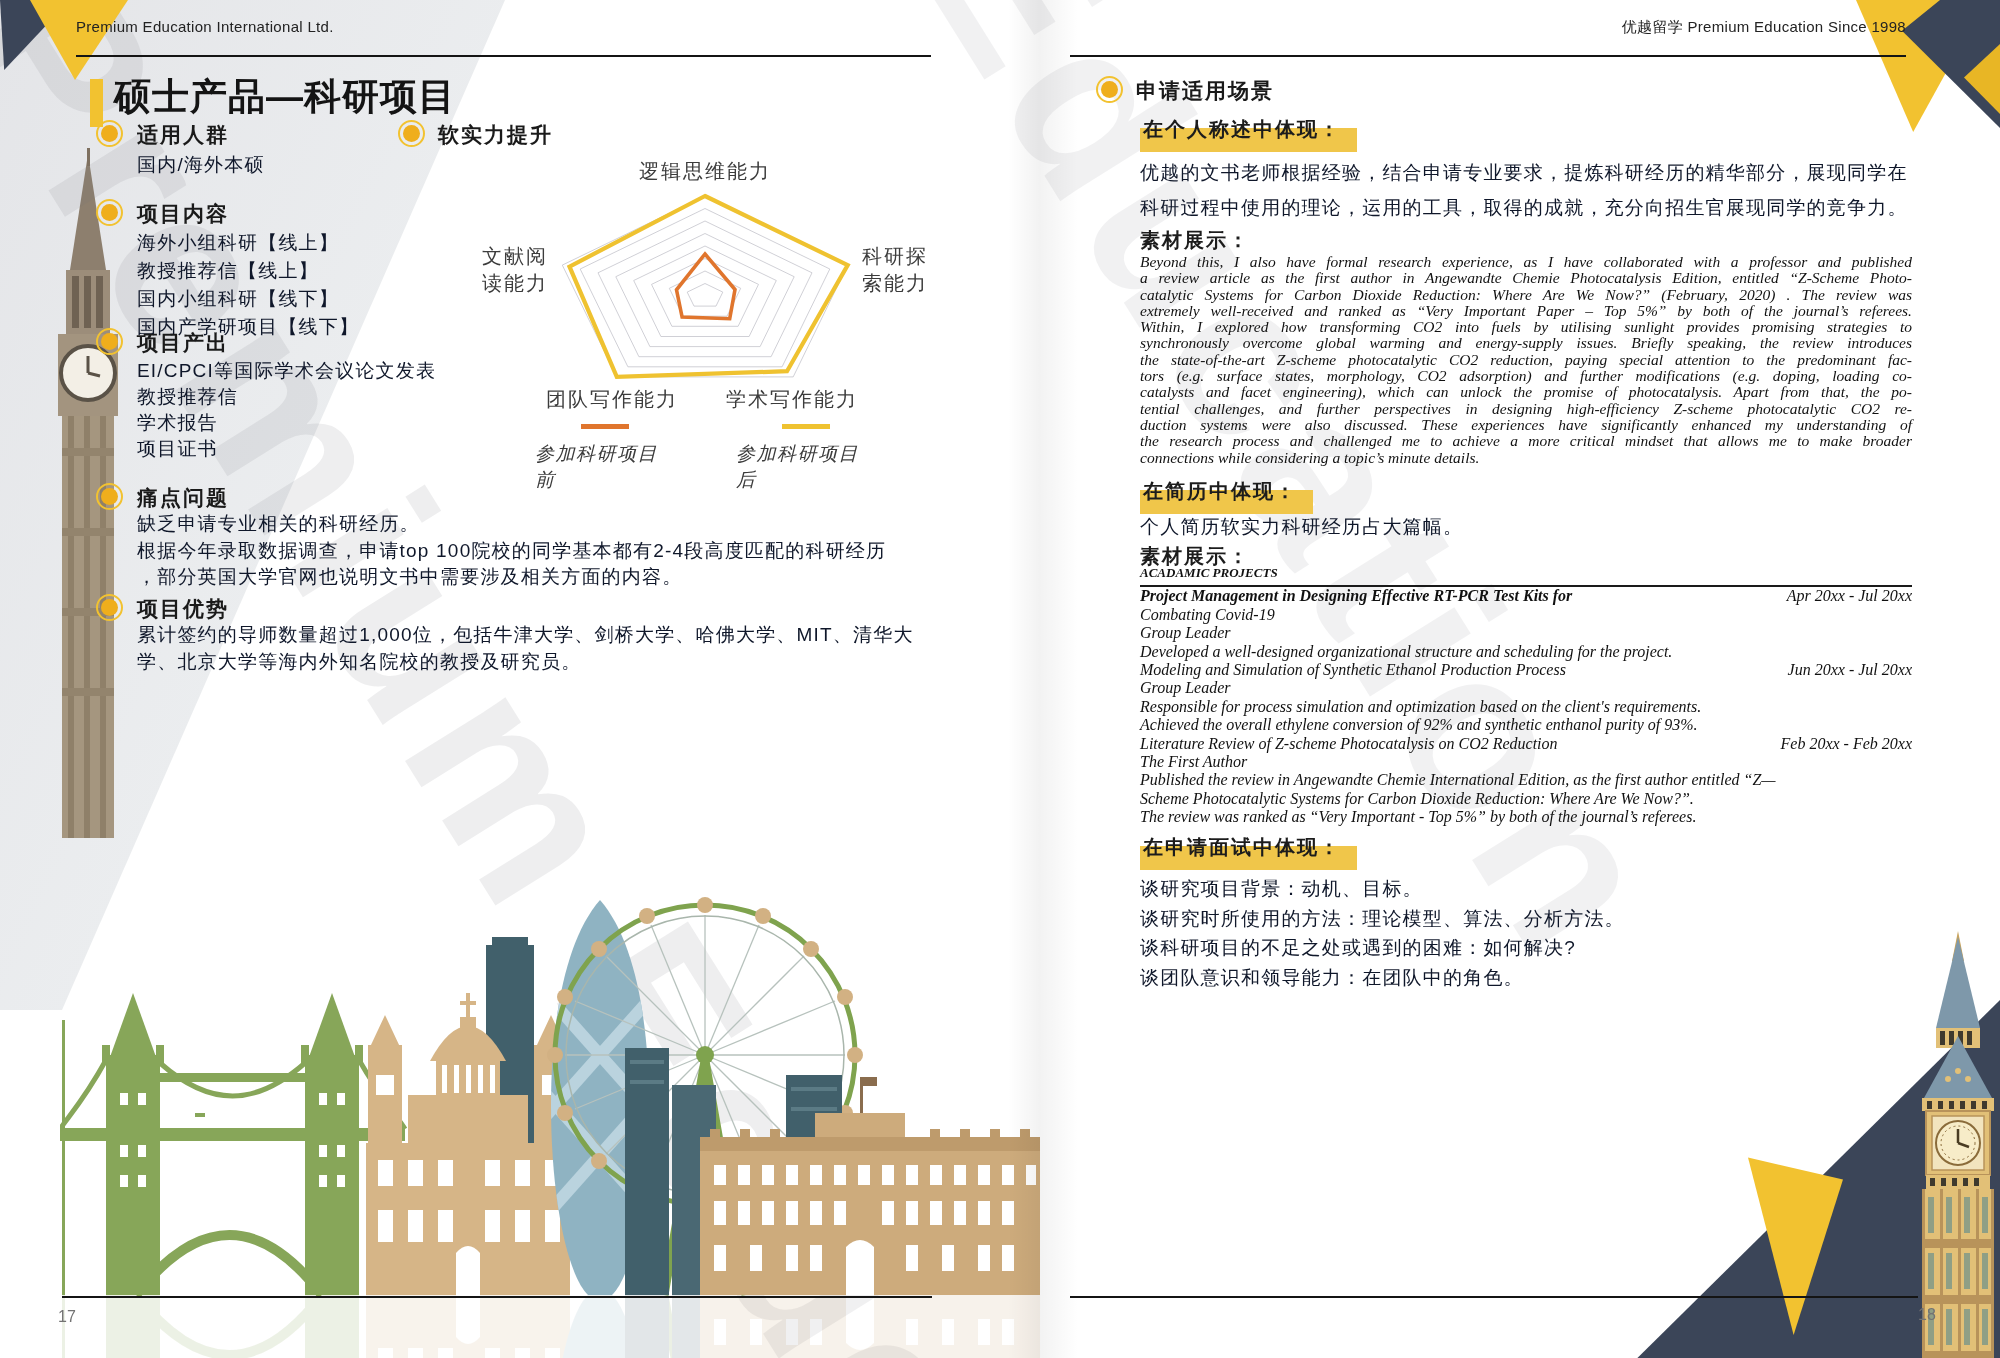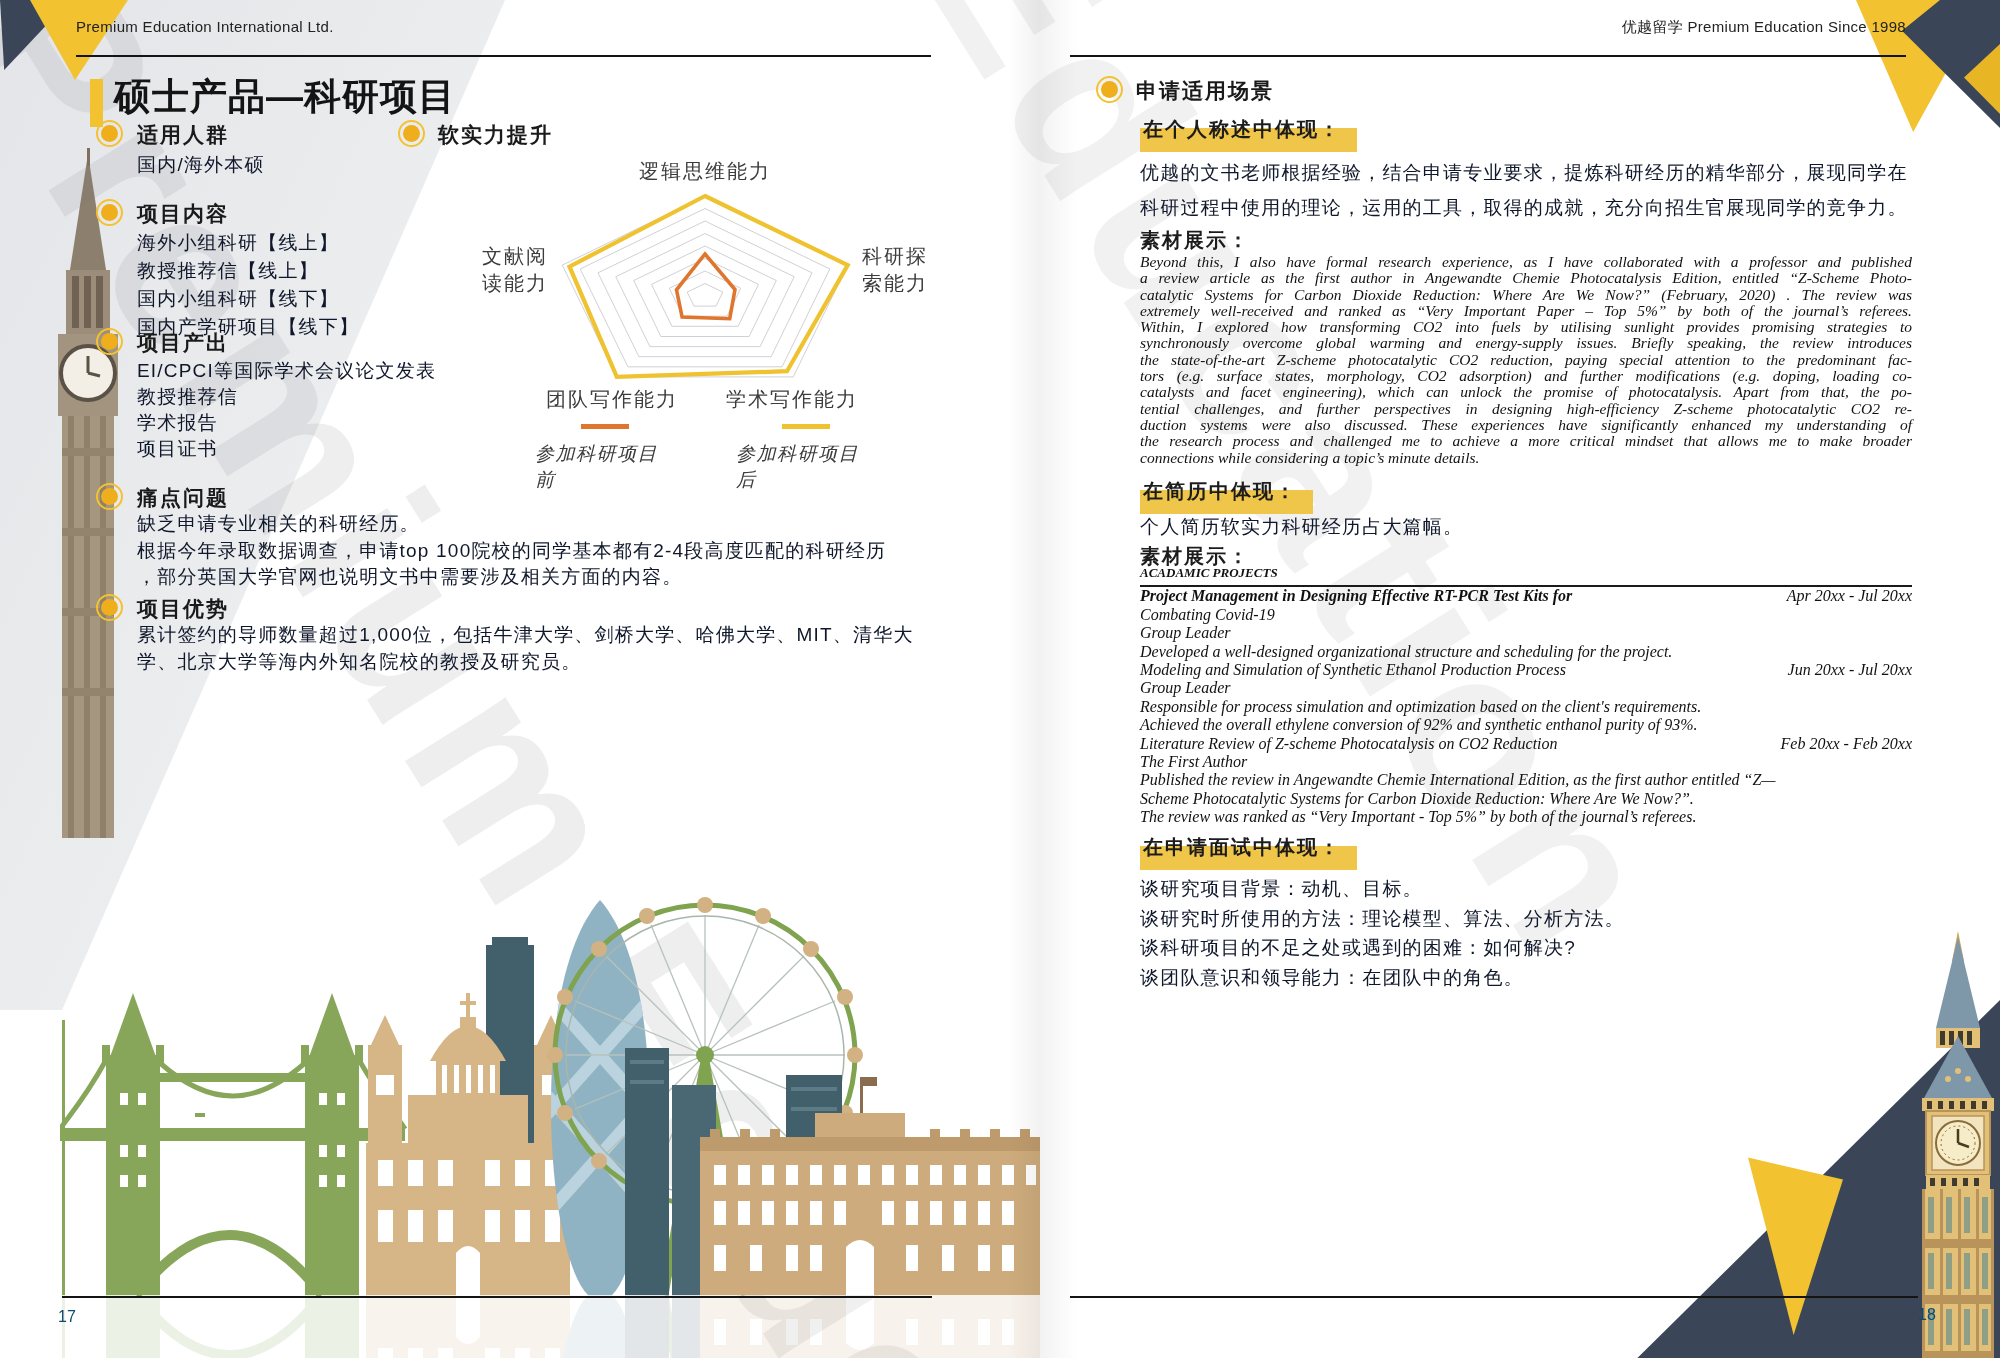--- a/index.html
+++ b/index.html
@@ -24,21 +24,21 @@
   .tr-navy{left:1900px;top:0;width:100px;height:128px;background:#3b4558;clip-path:polygon(40% 0,100% 0,100% 100%,2% 24%);}
   .tr-yellow2{left:1964px;top:44px;width:36px;height:70px;background:#e8b625;clip-path:polygon(100% 0,100% 100%,0 48%);}
   .br-navy{left:1630px;top:1000px;width:370px;height:358px;background:#3b4558;z-index:3;
     clip-path:polygon(100% 0,100% 100%,2% 100%);}
   .br-yellow{left:1748px;top:1150px;width:95px;height:185px;background:#f2c230;z-index:4;
     clip-path:polygon(0 4%,100% 16%,48% 100%);}
 
   
   .hdr{font-size:15px;color:#222;letter-spacing:.3px;z-index:5;}
   .rule{height:2px;background:#141414;z-index:5;}
-  .pagenum{font-size:16px;color:#0c4a6e;z-index:8;}
+  .pagenum{font-size:16px;color:#737373;z-index:8;}
 
   
   .title-bar{left:90px;top:79px;width:13px;height:48px;background:#f2c230;z-index:5;}
   .page-title{left:114px;top:72px;font-size:37px;font-weight:700;color:#141414;letter-spacing:1px;z-index:5;}
   .bullet{width:27px;height:27px;border:2px solid #f2c230;border-radius:50%;z-index:5;box-sizing:border-box;}
   .bullet::after{content:"";position:absolute;inset:3px;border-radius:50%;background:#efae1c;}
   .sec-head{font-size:21px;font-weight:700;color:#1a1a1a;letter-spacing:2px;z-index:5;}
   .cn{font-size:19px;color:#0f172a;letter-spacing:1.2px;z-index:5;}
   .cn div{line-height:28px;}
 

